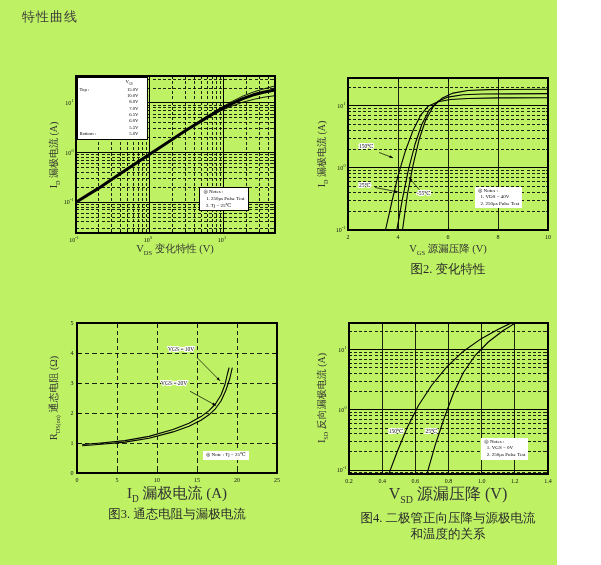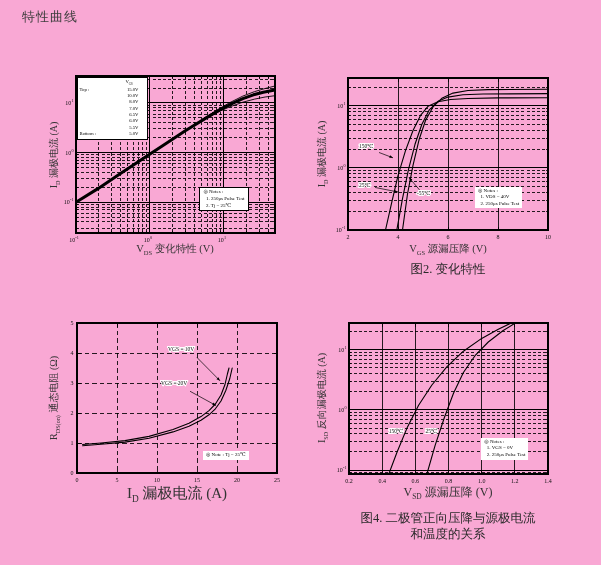--- a/index.html
+++ b/index.html
@@ -1,35 +1,35 @@
 <!DOCTYPE html>
 <html><head>
 <meta charset="utf-8">
 <style>
   html,body{margin:0;padding:0;background:#fff;}
-  .page{position:relative;width:601px;height:565px;background:#f9a8d4;overflow:hidden;
+  .page{position:relative;width:557px;height:565px;background:#bef264;overflow:hidden;
         font-family:"Liberation Serif","DejaVu Serif",serif;color:#222;}
   .page-title{position:absolute;left:22px;top:8px;font-size:13px;letter-spacing:1px;color:#3d3d3d;}
   .chart-block{position:absolute;margin:0;padding:0;}
   .chart-block svg{position:absolute;left:0;top:0;display:block;}
   #fig1{left:40px;top:62px;width:252px;height:238px;}
   #fig2{left:312px;top:62px;width:260px;height:238px;}
   #fig3{left:40px;top:300px;width:252px;height:262px;}
   #fig4{left:312px;top:300px;width:260px;height:262px;}
   .ylabel{position:absolute;white-space:nowrap;font-size:10px;color:#333;
           transform:translate(-50%,-50%) rotate(-90deg);}
   #fig1 .ylabel{left:14px;top:93px;}
   #fig2 .ylabel{left:10px;top:92px;}
   #fig3 .ylabel{left:14px;top:98px;}
   #fig4 .ylabel{left:10px;top:98px;}
   .xlabel{position:absolute;text-align:center;font-size:10.5px;color:#333;white-space:nowrap;}
   #fig1 .xlabel{left:35px;top:180px;width:200px;}
   #fig2 .xlabel{left:36px;top:180px;width:200px;}
   #fig3 .xlabel{left:37px;top:184px;width:200px;font-size:15px;}
-  #fig4 .xlabel{left:36px;top:184px;width:200px;font-size:12px;}
+  #fig4 .xlabel{left:36px;top:184px;width:200px;font-size:16px;}
   sub{font-size:62%;}
   .caption{position:absolute;text-align:center;font-size:12.5px;line-height:16px;color:#2a2a2a;}
   #fig1 .caption{left:35px;top:199px;width:200px;}
   #fig2 .caption{left:36px;top:199px;width:200px;font-family:Liberation Serif, serif;}
   #fig3 .caption{left:37px;top:206px;width:200px;}
   #fig4 .caption{left:36px;top:210px;width:200px;}
   .caption div:empty{display:none;}
   .legend{position:absolute;background:#fff;border:1px solid #000;font-size:4.7px;
           line-height:6.3px;color:#000;box-sizing:border-box;}
   .legend .ltitle{text-align:right;padding-right:14px;padding-top:1px;}
@@ -430,20 +430,21 @@
         <line x1="157" y1="57.5" x2="180" y2="80.75" stroke="#000" stroke-width="0.7"></line>
         <polygon points="180,80.75 176.47292645882496,79.1752770925833 178.46349852237498,77.20610902971661" fill="#000"></polygon>
         <text x="128" y="51.2" font-size="5.5" fill="#111" stroke="#fff" stroke-width="2" paint-order="stroke">VGS = 10V</text>
         <line x1="150" y1="91.25" x2="176" y2="105.5" stroke="#000" stroke-width="0.7"></line>
         <polygon points="176,105.5 172.17018971045658,104.997453339373 173.51593546609533,102.54205757469875" fill="#000"></polygon>
         <text x="121" y="84.95" font-size="5.5" fill="#111" stroke="#fff" stroke-width="2" paint-order="stroke">VGS = 20V</text>
       </svg>
     <div class="ylabel"><span>R</span><sub>DS(on)</sub> <span>通态电阻 (Ω)</span></div>
     <div class="xlabel"><span>I</span><sub>D</sub> <span>漏极电流 (A)</span></div>
     <figcaption class="caption">
+      <div>图3. 通态电阻与漏极电流</div>
     </figcaption>
   <div class="notes" style="left: 163px; top: 151.25px;">◎ Note : Tj = 25℃</div>
     </figure>
 
   <figure class="chart-block" id="fig4">
     <svg viewBox="0 0 260 200" width="260" height="200">
         <defs>
           <clipPath id="clip-fig4">
             <rect x="37" y="23" width="199" height="151"></rect>
           </clipPath>

